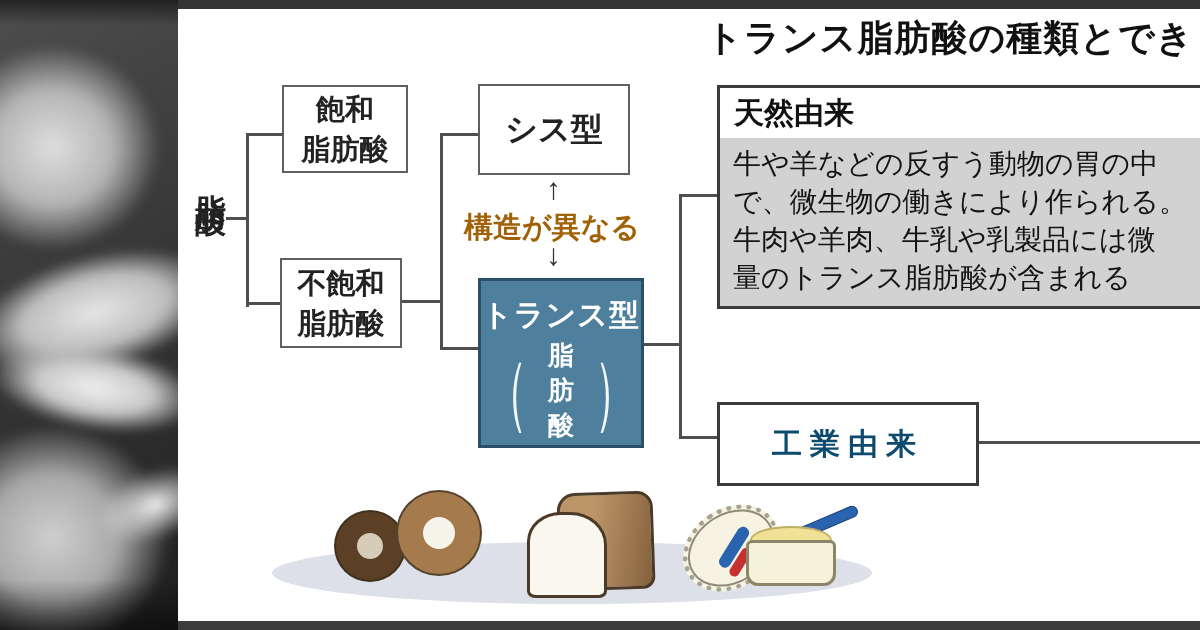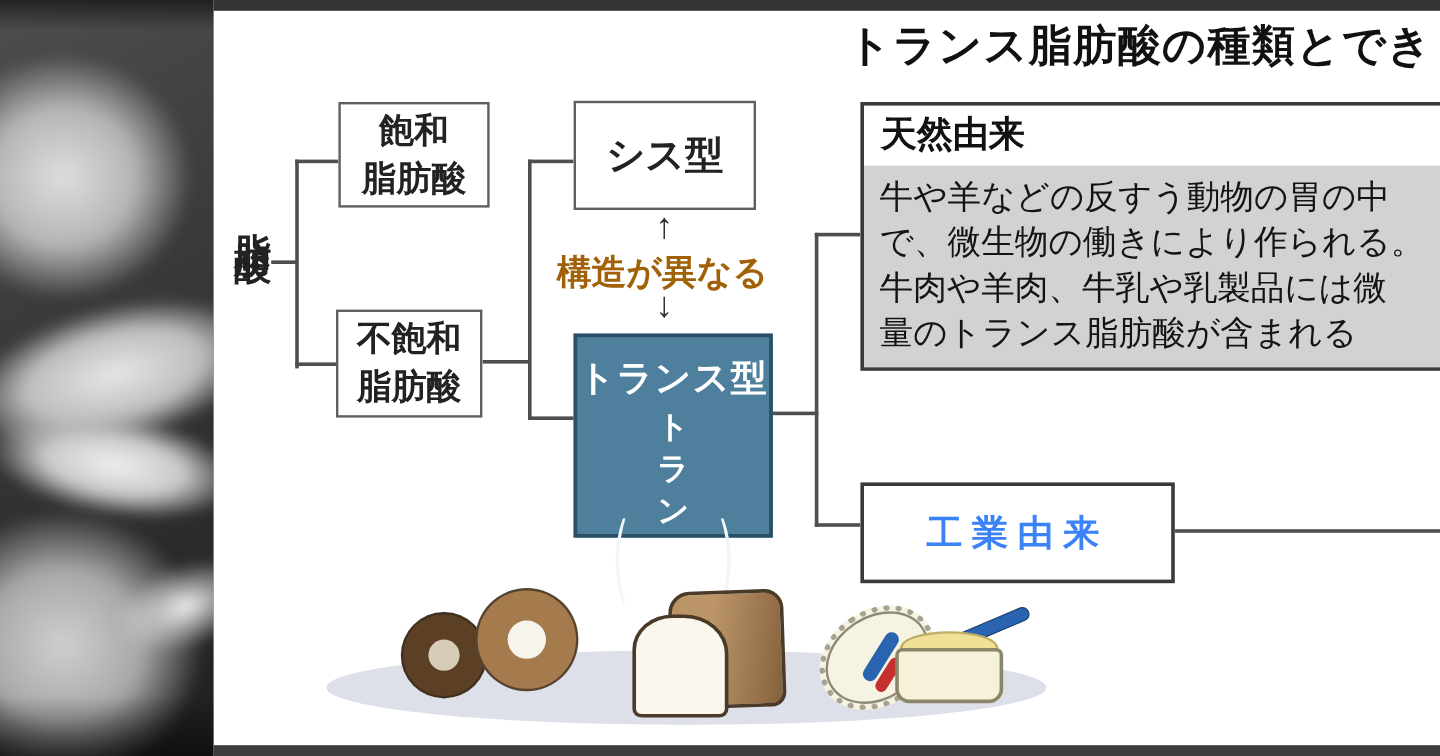--- a/index.html
+++ b/index.html
@@ -70,21 +70,21 @@
   .natural-header{height:50px;line-height:50px;padding-left:14px;font-size:30px;font-weight:700;color:#111;}
   .natural-body{background:#d2d2d2;padding:7px 10px 9px 13px;font-size:28px;line-height:38px;
                 color:#141414;font-weight:500;}
   .natural-body div{white-space:nowrap;}
 
   .us-note{position:absolute;left:731px;top:315px;font-size:28px;font-weight:600;color:#1c1c1c;white-space:nowrap;}
 
   
   .box-industrial{position:absolute;left:717px;top:402px;width:262px;height:84px;box-sizing:border-box;
                   background:#ffffff;border:3px solid #3a3a3a;display:flex;align-items:center;justify-content:center;
-                  font-size:30px;font-weight:700;letter-spacing:8px;color:#3b82f6;}
+                  font-size:30px;font-weight:700;letter-spacing:8px;color:#0c4a6e;}
 
   
   .shadow-ellipse{position:absolute;left:272px;top:542px;width:600px;height:62px;
                   background:#dde0e9;border-radius:50%;}
   .donut{position:absolute;border-radius:50%;box-sizing:content-box;}
   .donut.dark{left:336px;top:512px;width:26px;height:26px;border:21px solid #5c4026;
               background:#d6ccb8;box-shadow:0 0 0 2px #40301d;}
   .donut.light{left:398px;top:492px;width:32px;height:32px;border:25px solid #a57a4d;
                background:#f7f4ec;box-shadow:0 0 0 2px #54432e;}
   .bread-crust{position:absolute;left:558px;top:492px;width:96px;height:98px;box-sizing:border-box;
@@ -162,21 +162,20 @@
 
   <div class="arrow up">↑</div>
   <div class="structure-note">構造が異なる</div>
   <div class="arrow down">↓</div>
 
   <div class="box-trans">
     <div class="trans-title">トランス型</div>
     <div class="trans-paren-row">
       <span class="paren">（</span>
       <span class="trans-sub">
-        <span>トランス</span>
         <span>脂肪酸</span>
       </span>
       <span class="paren">）</span>
     </div>
   </div>
 
   <div class="box-natural">
     <div class="natural-header">天然由来</div>
     <div class="natural-body">
       <div>牛や羊などの反すう動物の胃の中</div>

